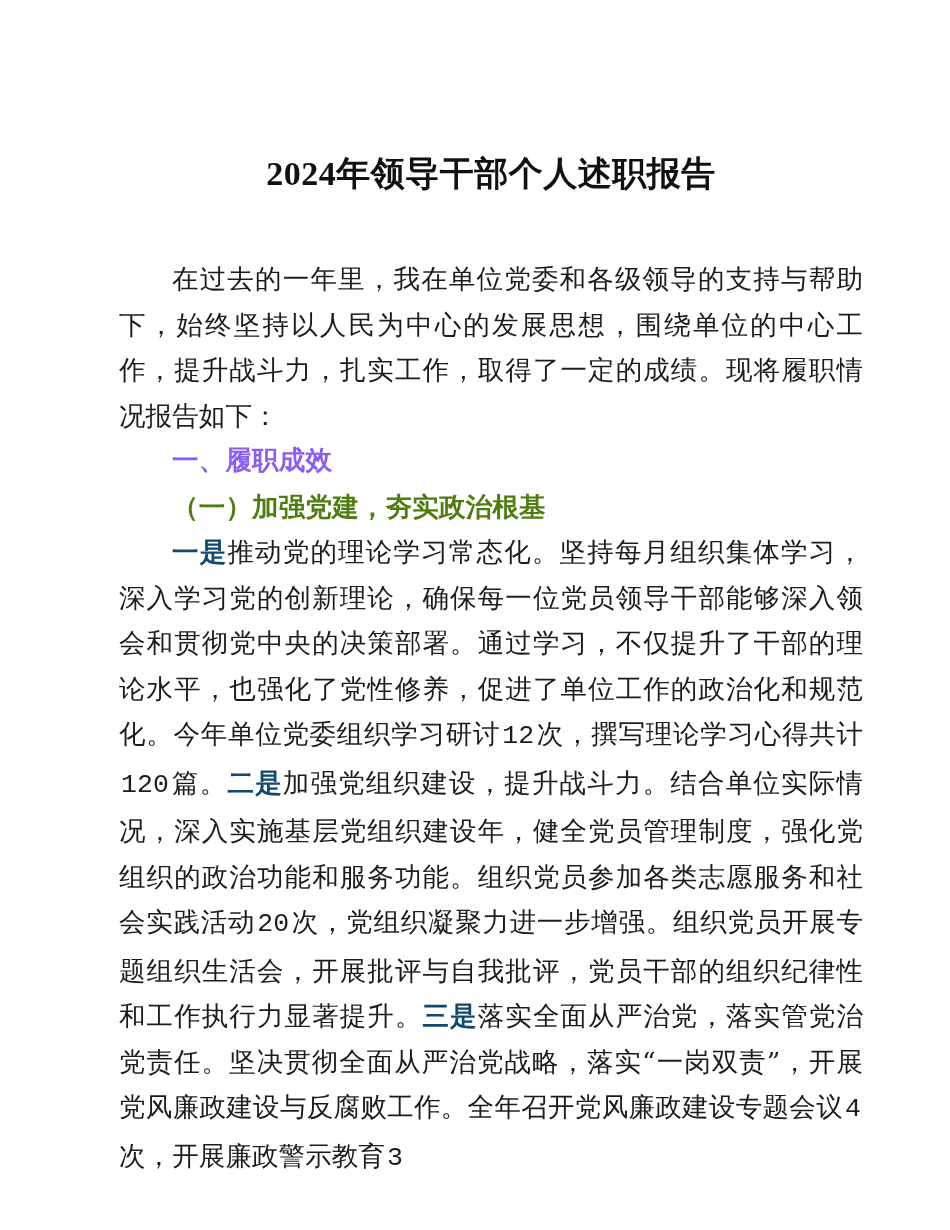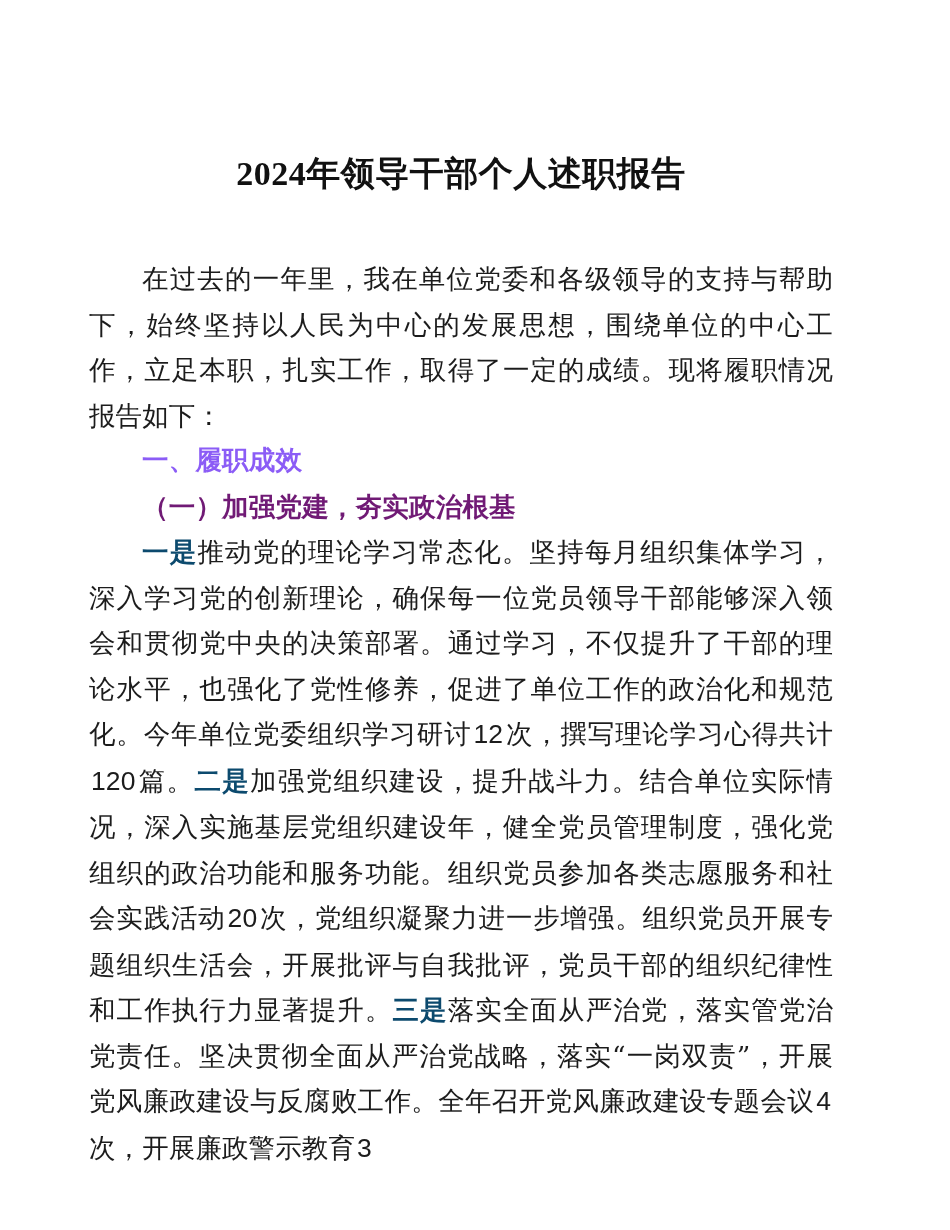--- a/index.html
+++ b/index.html
@@ -19,21 +19,21 @@
   .page {
     position: relative;
     width: 950px;
     height: 1230px;
     background: #ffffff;
     box-sizing: border-box;
   }
 
   .content {
     position: absolute;
-    left: 89px;
+    left: 119px;
     top: 0;
     width: 744px;
   }
 
   
   .doc-title {
     margin: 0;
     padding: 0;
     text-align: center;
     font-family: "Liberation Serif", "DejaVu Serif", serif;
@@ -82,49 +82,49 @@
 
   
   .h-sub {
     margin: 0;
     padding: 0;
     text-indent: 53px;
     font-family: "DejaVu Serif", "Liberation Serif", serif;
     font-weight: 700;
     font-size: 26.5px;
     line-height: 45.5px;
-    color: #701a75;
+    color: #4d7c0f;
     letter-spacing: 0.2px;
   }
 
   
   .lead {
     font-weight: 700;
     color: #0c4a6e;
   }
 
   .num {
-    font-family: Liberation Sans, sans-serif;
+    font-family: Liberation Mono, monospace;
     font-weight: 400;
     padding: 0 2px;
   }
 
   .para-block {
     margin: 0;
   }
 </style>
 </head>
 <body>
 
 <div class="page">
   <div class="content">
 
     <h1 class="doc-title">2024年领导干部个人述职报告</h1>
 
-    <p class="para indent2 body-first">在过去的一年里，我在单位党委和各级领导的支持与帮助下，始终坚持以人民为中心的发展思想，围绕单位的中心工作，立足本职，扎实工作，取得了一定的成绩。现将履职情况报告如下：</p>
+    <p class="para indent2 body-first">在过去的一年里，我在单位党委和各级领导的支持与帮助下，始终坚持以人民为中心的发展思想，围绕单位的中心工作，提升战斗力，扎实工作，取得了一定的成绩。现将履职情况报告如下：</p>
 
     <p class="h-sec">一、履职成效</p>
 
     <p class="h-sub">（一）加强党建，夯实政治根基</p>
 
     <p class="para indent2 para-block"><span class="lead">一是</span><span>推动党的理论学习常态化。坚持每月组织集体学习，深入学习党的创新理论，确保每一位党员领导干部能够深入领会和贯彻党中央的决策部署。通过学习，不仅提升了干部的理论水平，也强化了党性修养，促进了单位工作的政治化和规范化。今年单位党委组织学习研讨</span><span class="num">12</span><span>次，撰写理论学习心得共计</span><span class="num">120</span><span>篇。</span><span class="lead">二是</span><span>加强党组织建设，提升战斗力。结合单位实际情况，深入实施基层党组织建设年，健全党员管理制度，强化党组织的政治功能和服务功能。组织党员参加各类志愿服务和社会实践活动</span><span class="num">20</span><span>次，党组织凝聚力进一步增强。组织党员开展专题组织生活会，开展批评与自我批评，党员干部的组织纪律性和工作执行力显著提升。</span><span class="lead">三是</span><span>落实全面从严治党，落实管党治党责任。坚决贯彻全面从严治党战略，落实“一岗双责”，开展党风廉政建设与反腐败工作。全年召开党风廉政建设专题会议</span><span class="num">4</span><span>次，开展廉政警示教育</span><span class="num">3</span></p>
 
   </div>
 </div>
 

